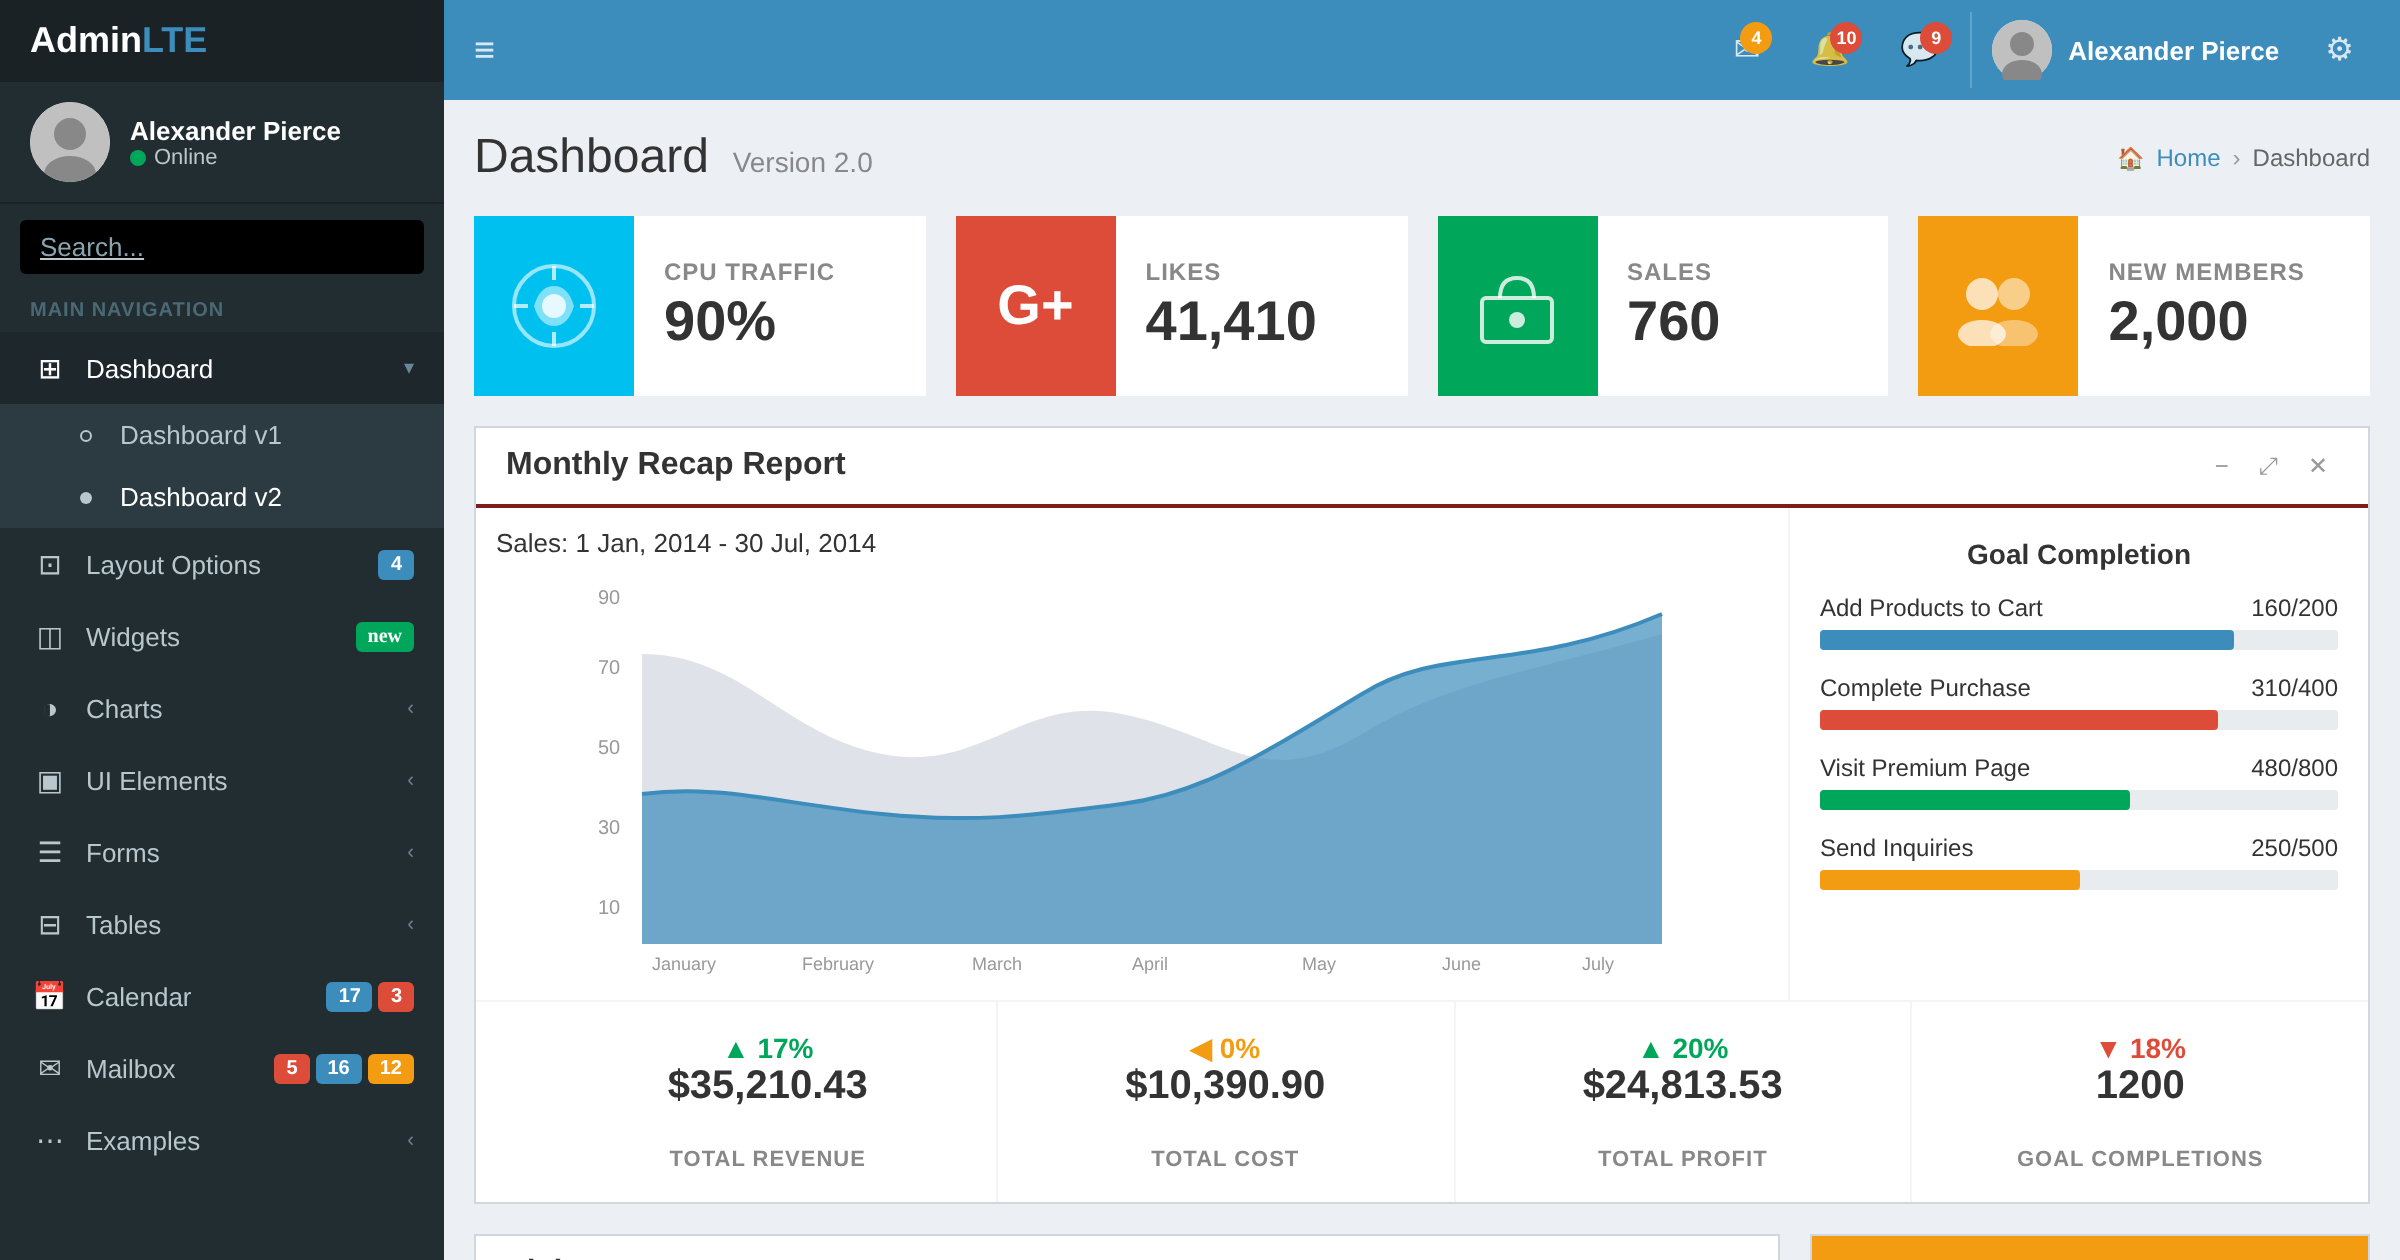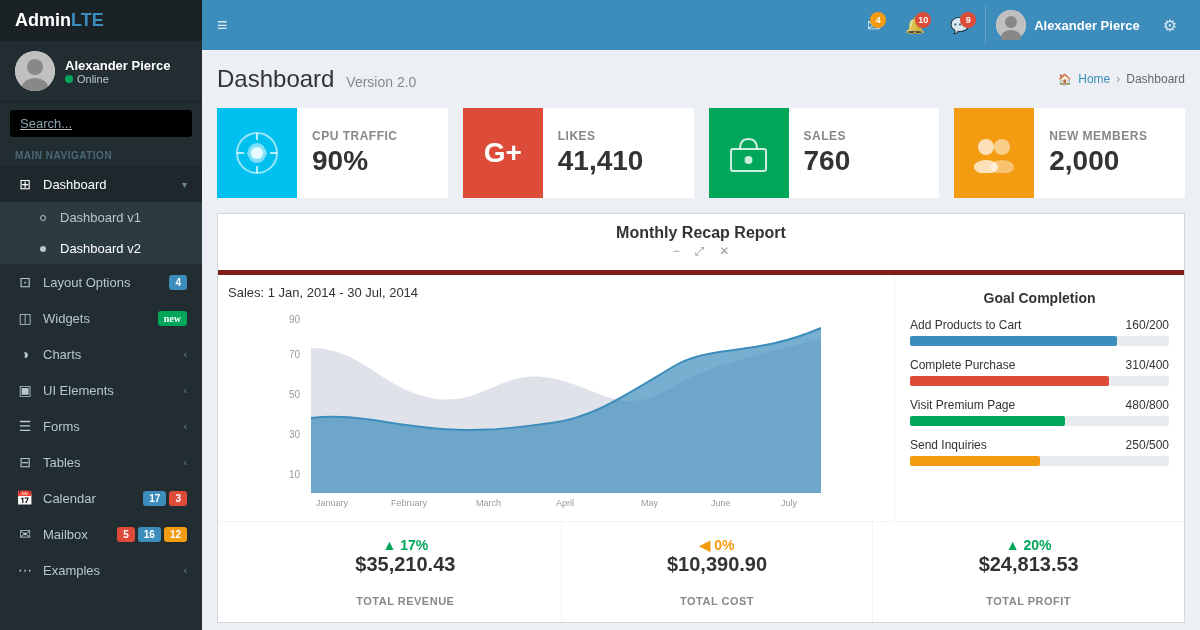--- a/index.html
+++ b/index.html
@@ -2,21 +2,21 @@
 <html><head>
   <meta charset="utf-8">
   <style>
     * { box-sizing: border-box; margin: 0; padding: 0; }
     body { font-family: 'Source Sans Pro', 'Helvetica Neue', Helvetica, Arial, sans-serif; font-size: 14px; background: #ecf0f5; }
 
     
     .wrapper { display: flex; height: 630px; overflow: hidden; }
     
     
-    .sidebar { width: 202px; background: #222d32; color: #b8c7ce; flex-shrink: 0; display: flex; flex-direction: column; }
+    .sidebar { width: 222px; background: #222d32; color: #b8c7ce; flex-shrink: 0; display: flex; flex-direction: column; }
     .sidebar-header { background: #1a2226; padding: 10px 15px; display: flex; align-items: center; gap: 10px; }
     .sidebar-logo { font-size: 18px; font-weight: bold; color: #fff; }
     .sidebar-logo span { color: #3c8dbc; }
     .user-panel { padding: 10px 15px; border-bottom: 1px solid #1a2226; display: flex; align-items: center; gap: 10px; }
     .user-avatar { width: 40px; height: 40px; border-radius: 50%; background: #ddd; overflow: hidden; display: flex; align-items: center; justify-content: center; font-size: 20px; }
     .user-info { display: flex; flex-direction: column; }
     .user-name { color: #fff; font-size: 13px; font-weight: 600; }
     .user-status { display: flex; align-items: center; gap: 4px; font-size: 11px; }
     .status-dot { width: 8px; height: 8px; border-radius: 50%; background: #00a65a; }
     .search-box { padding: 8px 10px; }
@@ -68,21 +68,21 @@
     .stat-content { flex: 1; padding: 15px 15px; display: flex; flex-direction: column; justify-content: center; }
     .stat-label { font-size: 12px; color: #888; font-weight: 600; letter-spacing: 0.5px; }
     .stat-value { font-size: 28px; font-weight: 700; color: #333; margin-top: 2px; }
     .bg-aqua { background: #00c0ef; }
     .bg-red { background: #dd4b39; }
     .bg-green { background: #00a65a; }
     .bg-yellow { background: #f39c12; }
 
     
     .card { background: #fff; border: 1px solid #d2d6de; margin-bottom: 15px; }
-    .card-header { padding: 10px 15px; border-bottom: 5px solid #7f1d1d; display: flex; align-items: center; justify-content: space-between; flex-direction: column; }
+    .card-header { padding: 10px 15px; border-bottom: 2px solid #7f1d1d; display: flex; align-items: center; justify-content: space-between; }
     .card-title { font-size: 16px; font-weight: 600; color: #333; }
     .card-tools { display: flex; gap: 5px; }
     .card-tool-btn { background: none; border: none; cursor: pointer; color: #999; font-size: 12px; padding: 2px 5px; }
     .chart-title { text-align: left; font-size: 13px; font-weight: 400; color: #333; margin-bottom: 8px; }
     .goal-title { font-size: 14px; font-weight: 600; color: #333; text-align: center; margin-bottom: 12px; }
     .goal-item { margin-bottom: 12px; }
     .goal-header { display: flex; justify-content: space-between; font-size: 12px; color: #333; margin-bottom: 4px; }
     .goal-bar-bg { height: 10px; background: #e9ecef; border-radius: 2px; }
     .goal-bar { height: 10px; border-radius: 2px; }
 
@@ -448,20 +448,25 @@
           <div class="stat-bottom-item">
             <div class="stat-change neutral">◀ 0%</div>
             <div class="stat-amount">$10,390.90</div>
             <div class="stat-desc">TOTAL COST</div>
           </div>
           <div class="stat-bottom-item">
             <div class="stat-change up">▲ 20%</div>
             <div class="stat-amount">$24,813.53</div>
             <div class="stat-desc">TOTAL PROFIT</div>
           </div>
+          <div class="stat-bottom-item">
+            <div class="stat-change down">▼ 18%</div>
+            <div class="stat-amount">1200</div>
+            <div class="stat-desc">GOAL COMPLETIONS</div>
+          </div>
         </div>
       </div>
 
       <div class="bottom-row">
 
         <div class="card visitors-card">
           <div class="card-header">
             <span class="card-title">Visitors Report</span>
             <div class="card-tools">
               <button class="card-tool-btn">−</button>

